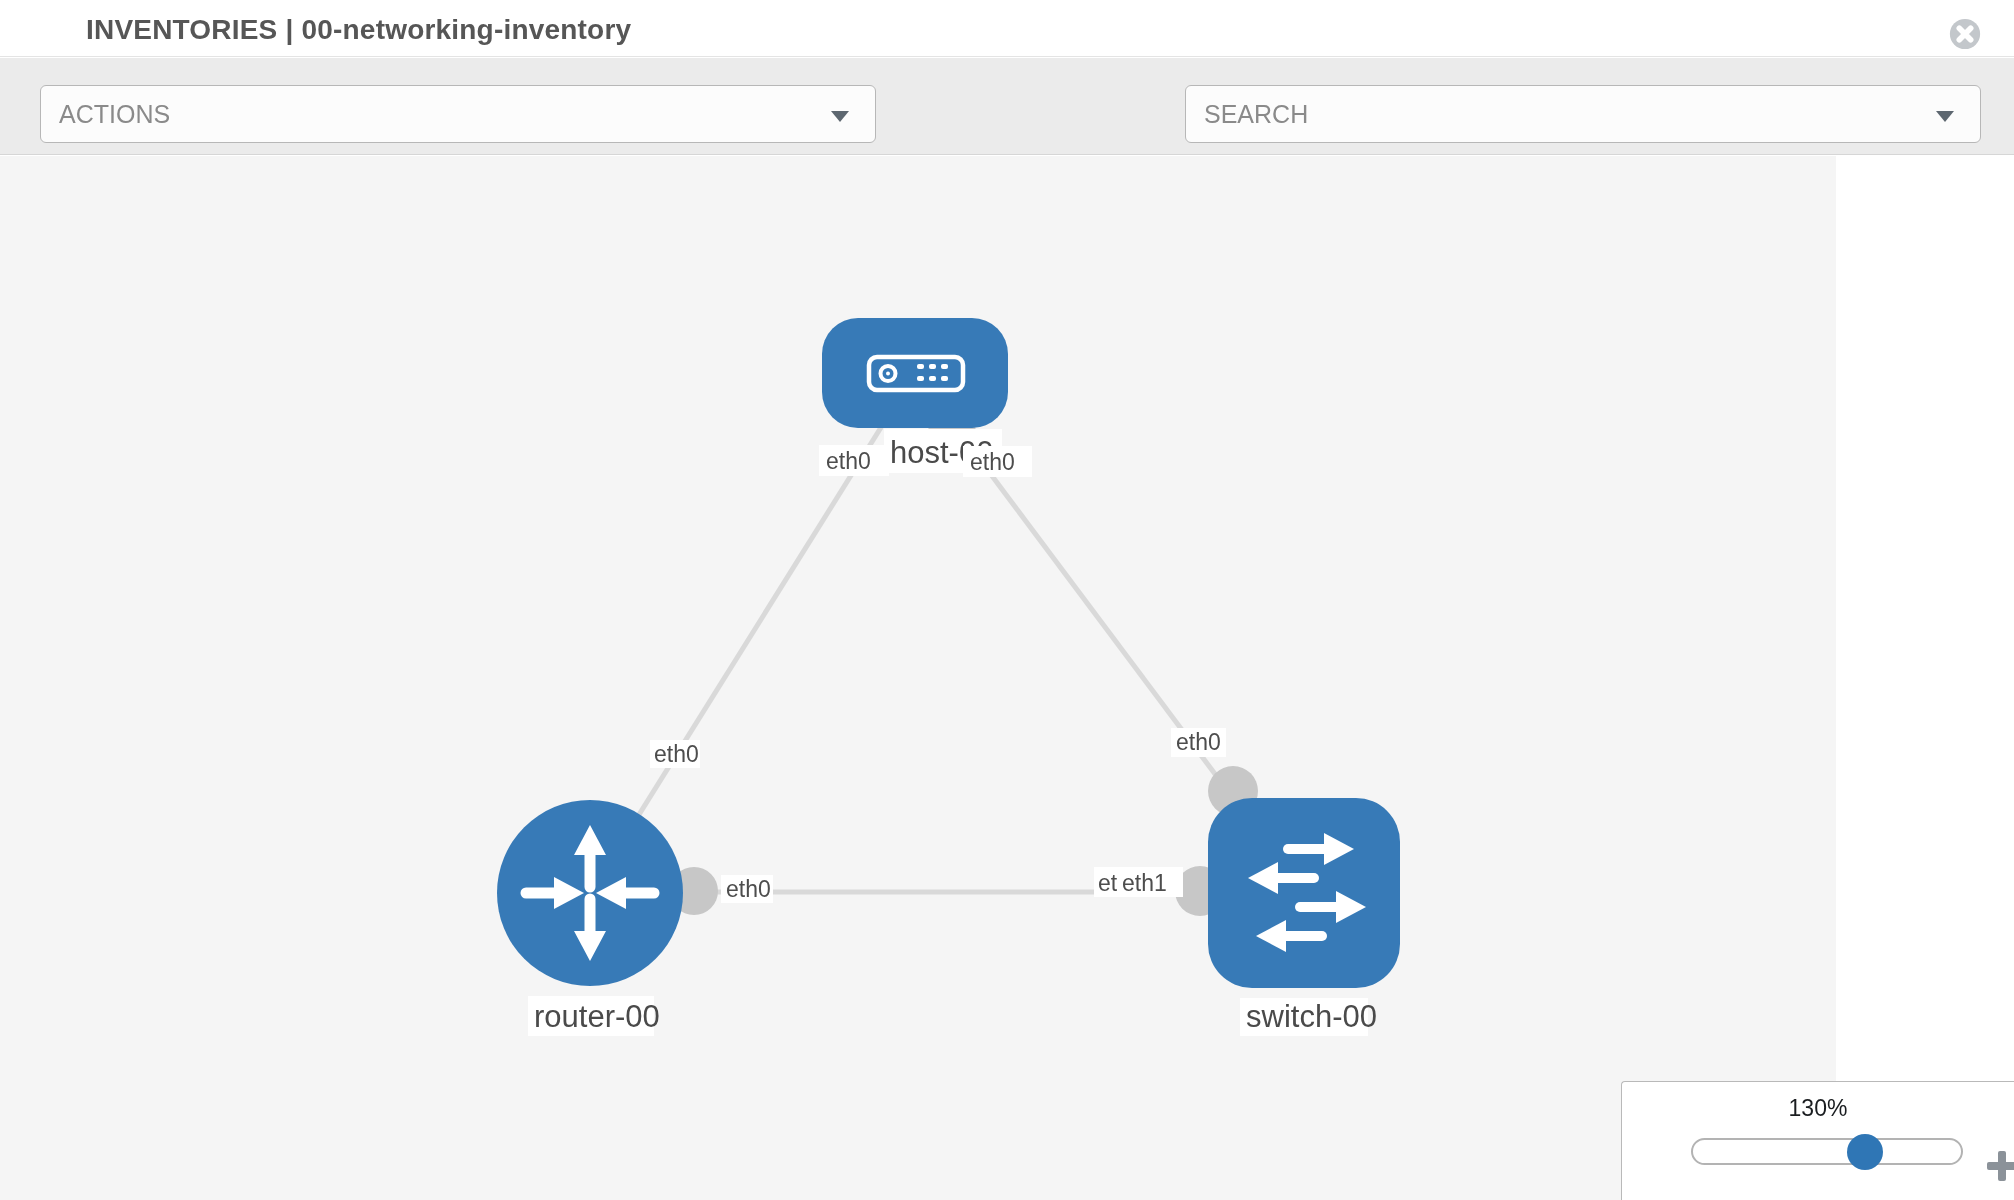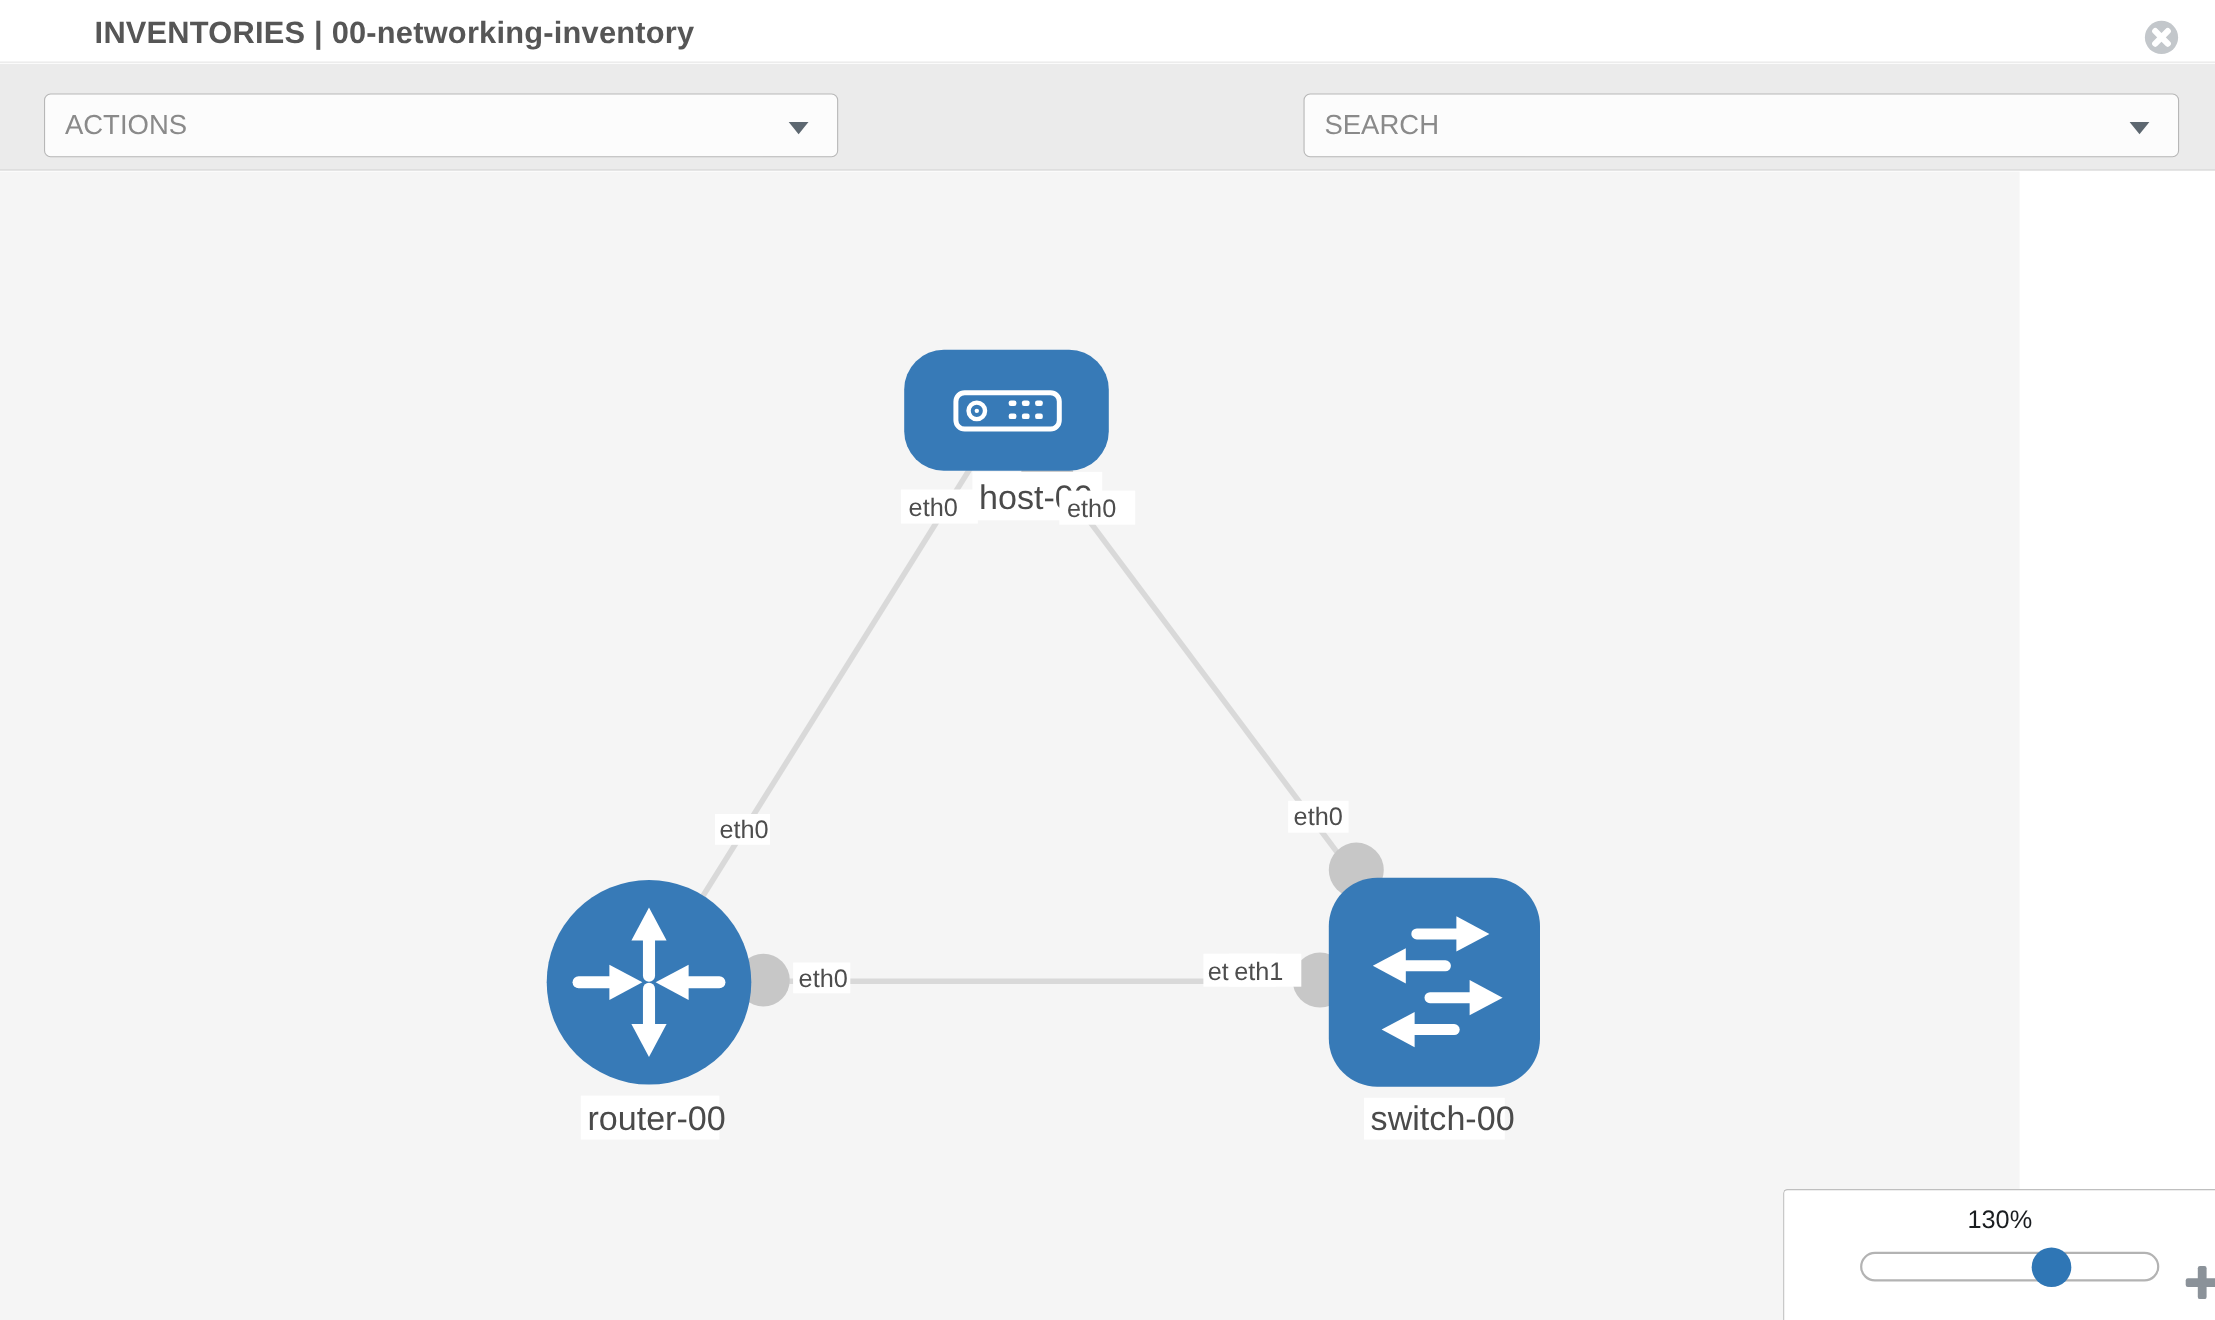--- a/index.html
+++ b/index.html
@@ -17,21 +17,21 @@
 
   
   .toolbar { position:absolute; top:58px; left:0; width:100%; height:97px; background:#ebebeb;
     border-bottom:1px solid #d6d6d6; }
   .dropdown { position:absolute; top:27px; height:58px; background:#fcfcfc;
     border:1px solid #b7b7b7; border-radius:6px; cursor:pointer; }
   .dropdown .dd-label { position:absolute; left:18px; top:14px; font-size:25px; color:#8a8a8a; }
   .dropdown .caret { position:absolute; right:26px; top:25px; width:0; height:0;
     border-left:9px solid transparent; border-right:9px solid transparent;
     border-top:11px solid #5d6770; }
-  .dd-actions { left:40px; width:722px; }
+  .dd-actions { left:40px; width:836px; }
   .dd-search  { left:1185px; width:796px; }
   .tool-btn { position:absolute; top:98px; width:40px; height:40px; border:none;
     background:transparent; cursor:pointer; }
   .tool-btn svg { display:block; }
   .btn-wrench { left:1046px; }
   .btn-key { left:1116px; }
 
   
   .canvas { position:absolute; top:156px; left:0; width:1836px; height:1044px;
     background:#f5f5f5;text-align:right; }

